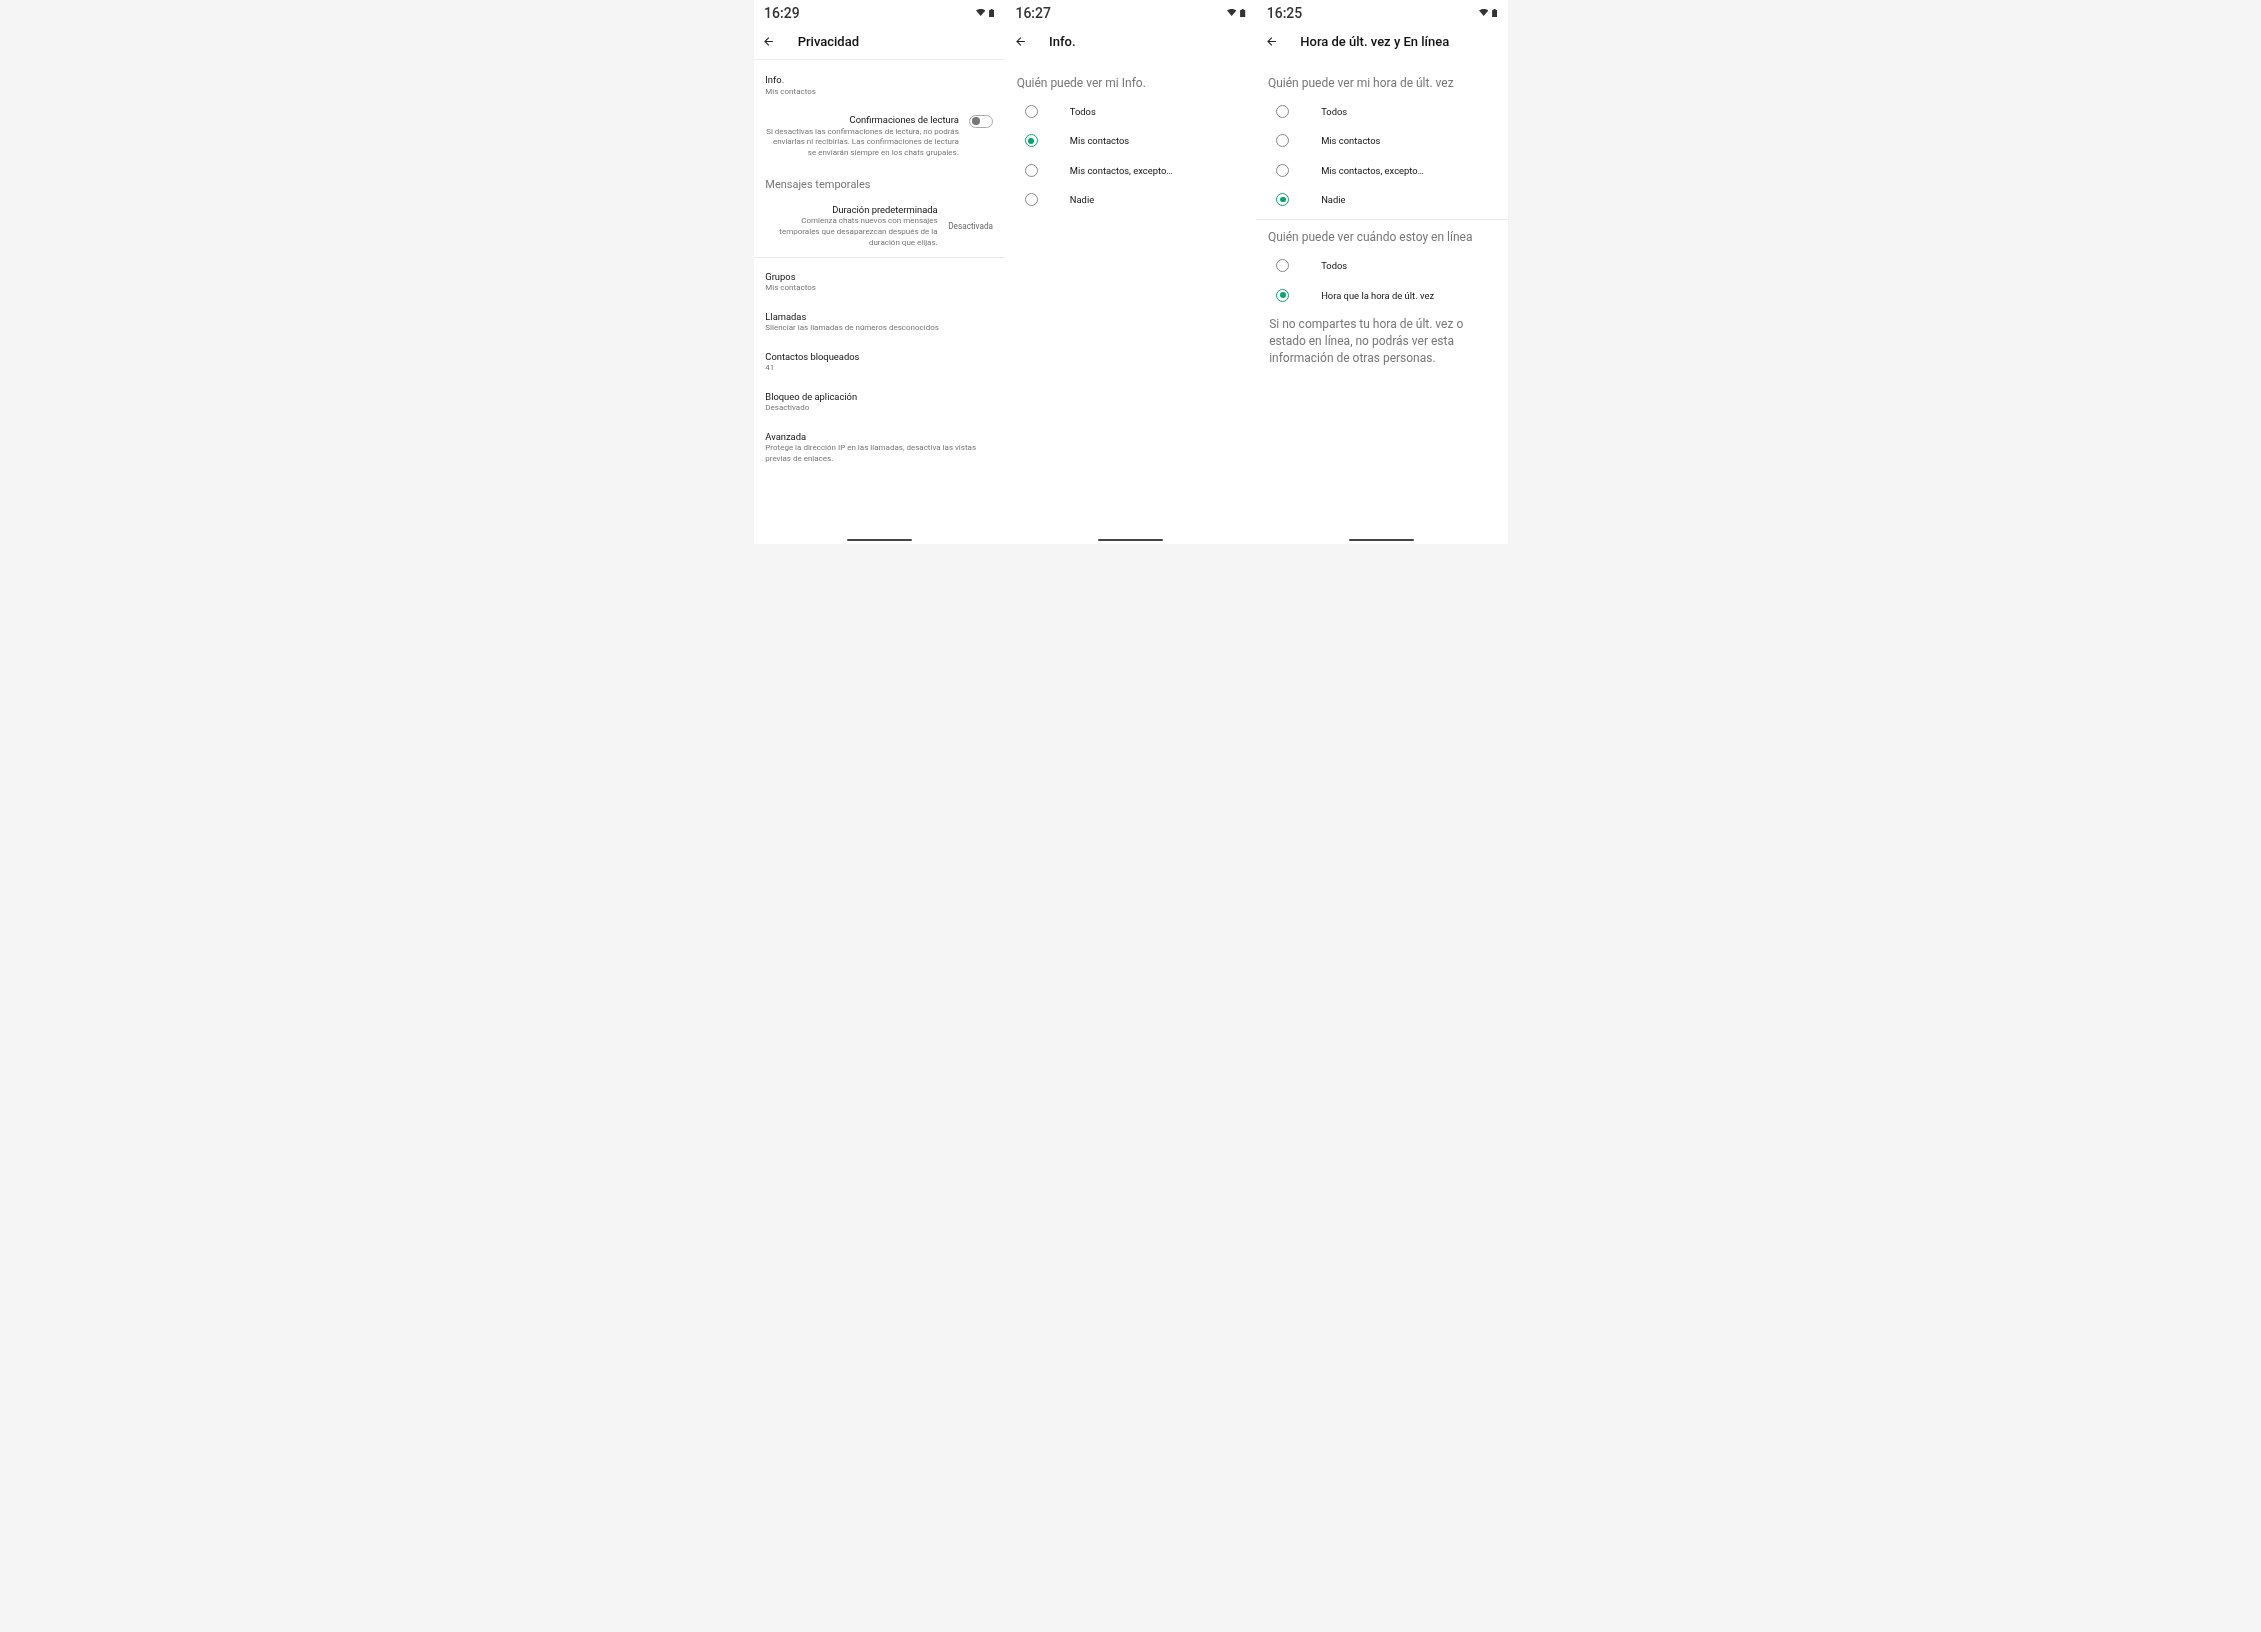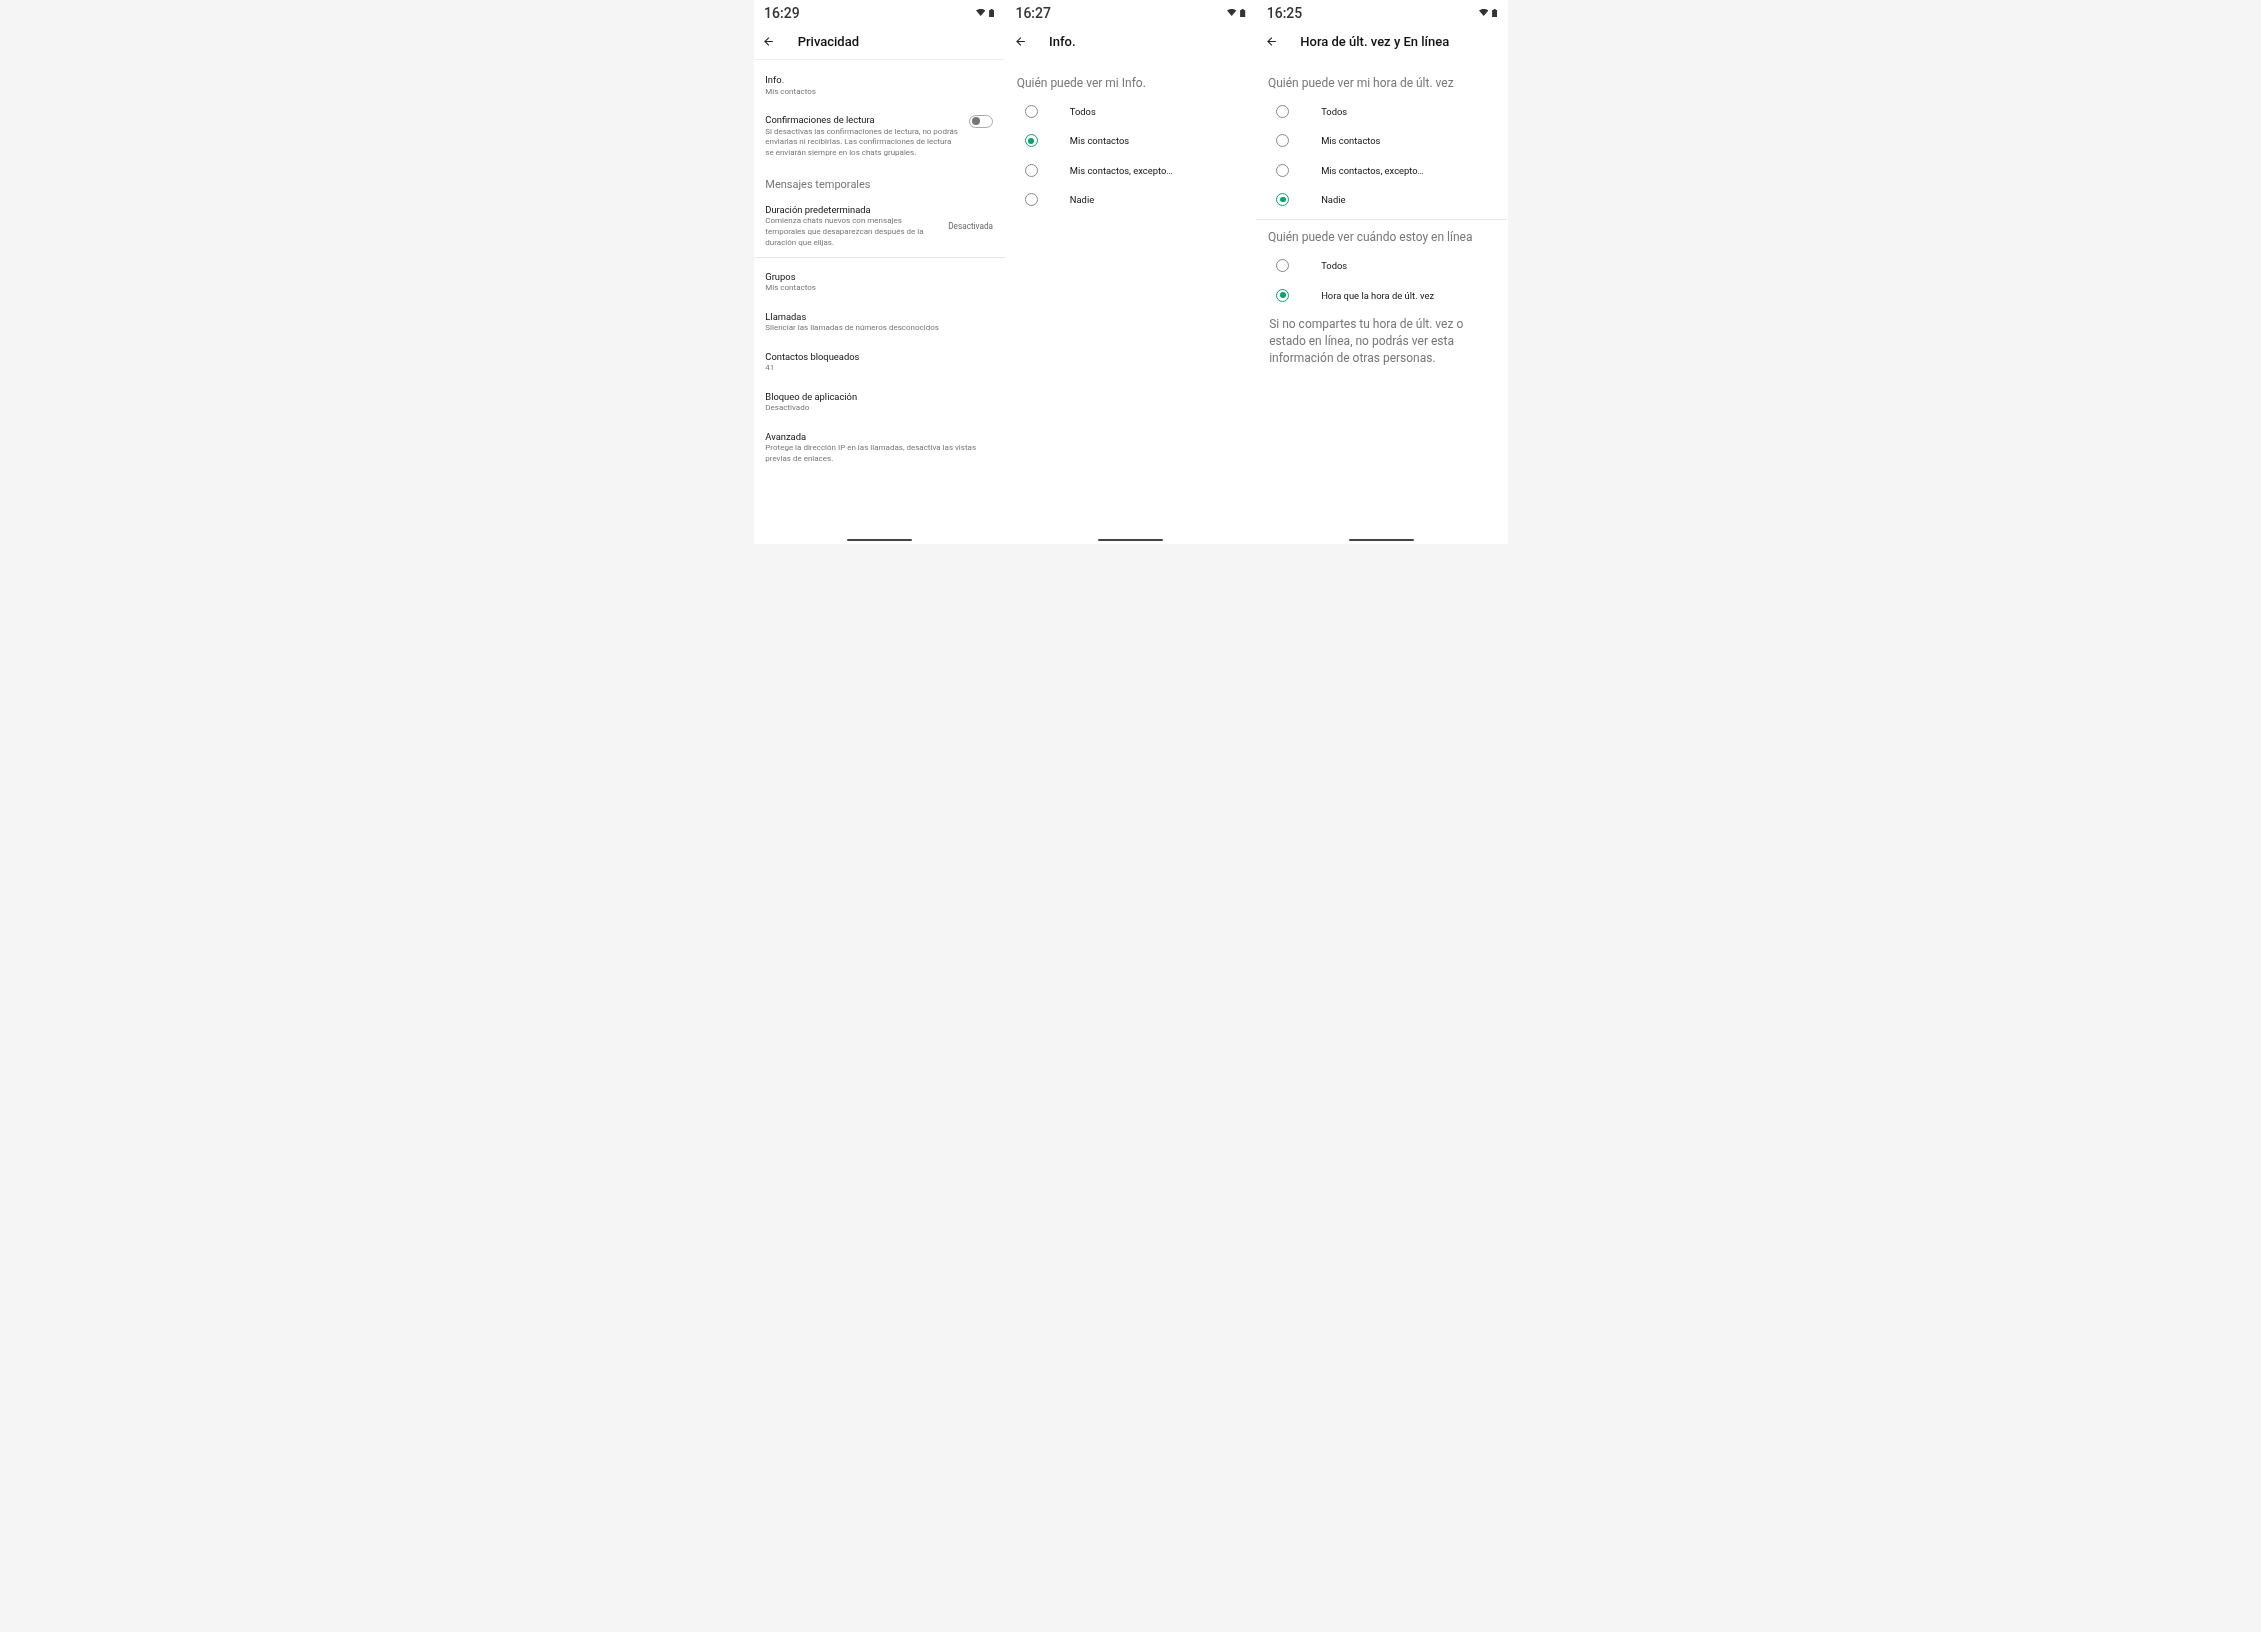--- a/index.html
+++ b/index.html
@@ -61,21 +61,21 @@
   .content { padding: 5.9px 0 0 0; flex: 1; }
   .list-item {
     padding: 8.2px 11.8px;
   }
   .list-item-row {
     display: flex;
     align-items: flex-start;
     justify-content: space-between;
     gap: 10.6px;
   }
-  .list-item-text { flex: 1; }
+  .list-item-text { flex: 1; text-align: right; }
   .li-title {
     font-size: 9.4px;
     color: #111;
     margin-bottom: 1.8px;
   }
   .li-sub {
     font-size: 8px;
     color: #777;
     line-height: 1.35;
   }

